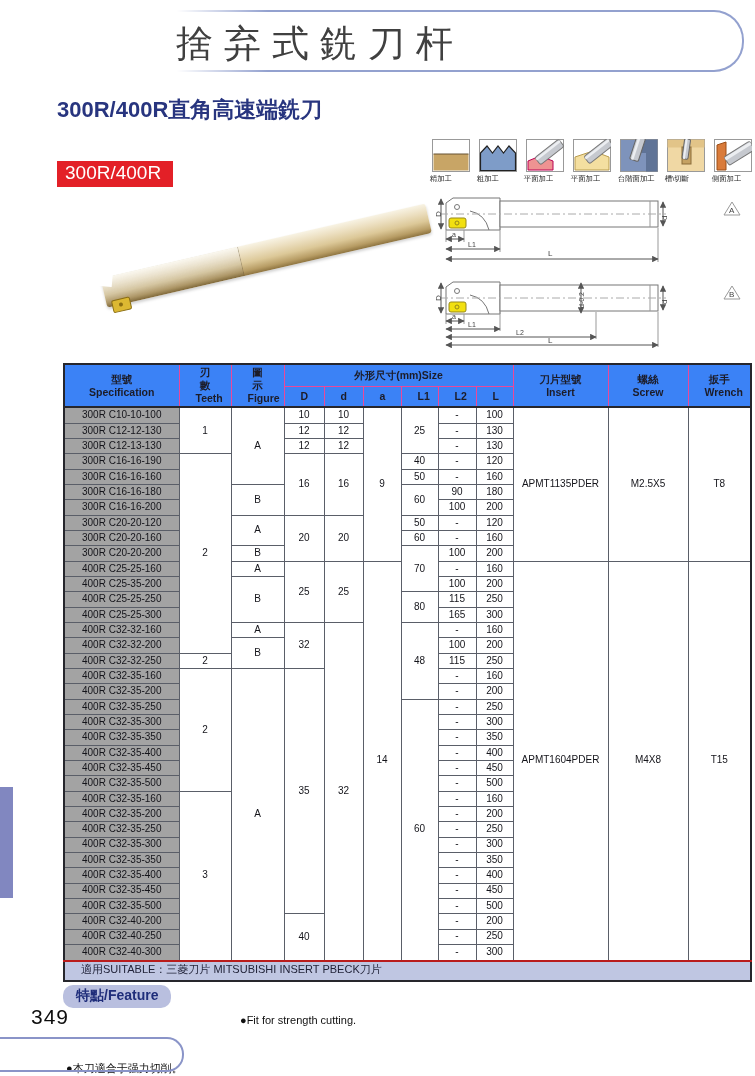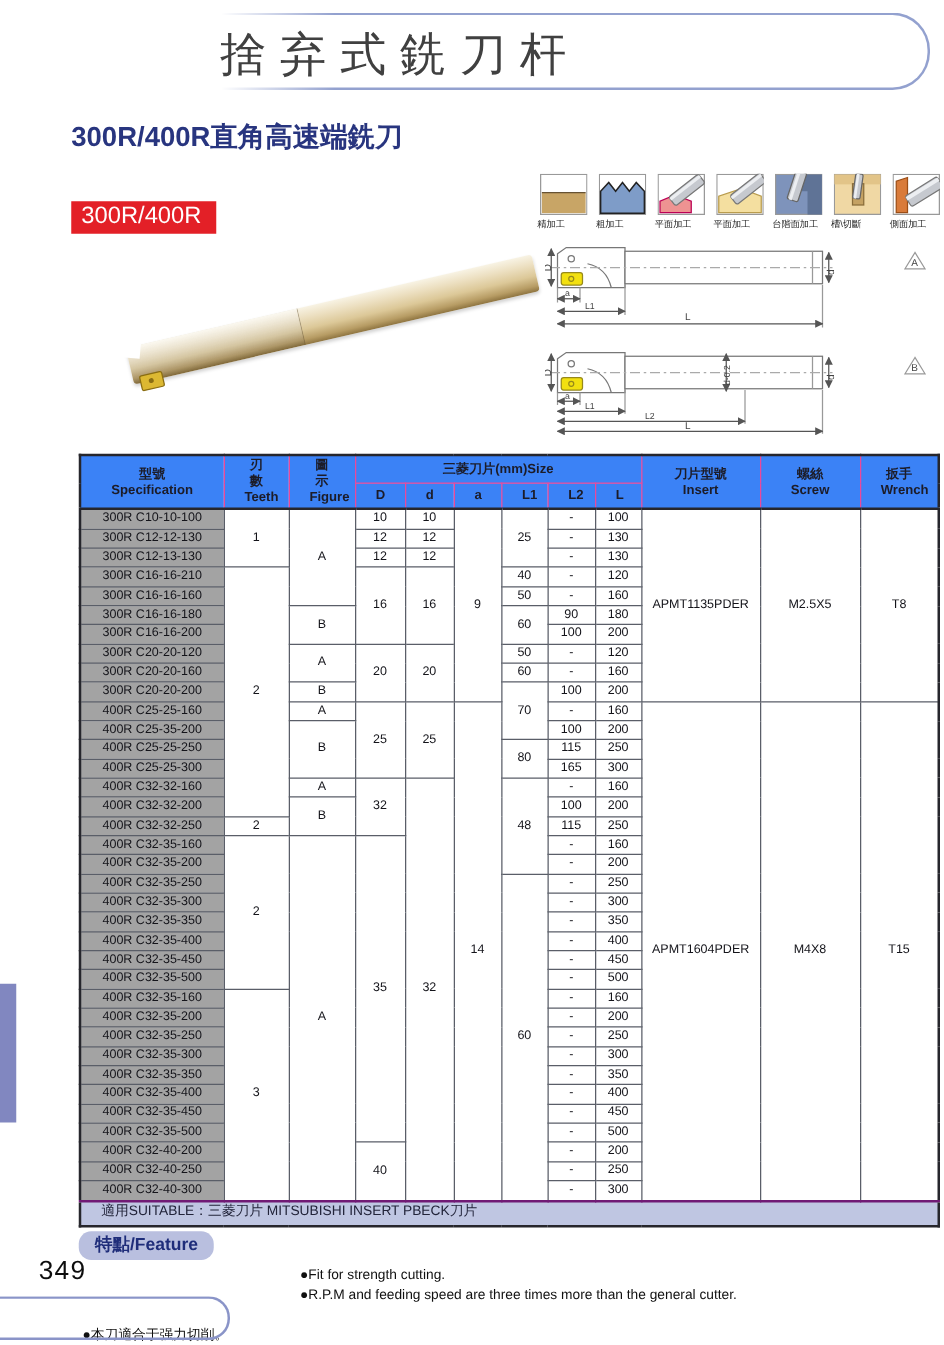--- a/index.html
+++ b/index.html
@@ -51,21 +51,21 @@
              border-collapse:collapse;table-layout:fixed;font-size:10px;}
   table.spec th{background:#3b82f6;border:1px solid #ec4899;font-weight:bold;
                 font-size:10.5px;color:#1c1c28;white-space:pre-line;line-height:1.25;padding:1px 16px;}
   table.spec thead tr.h1{height:18px;} table.spec thead tr.h2{height:15px;}
   table.spec thead tr:last-child th, table.spec thead th[rowspan]{border-bottom:2px solid #26262c;}
   table.spec td{border:1px solid #5a5e68;text-align:center;padding:0;height:14px;
                 line-height:1.05;color:#14141a;}
   table.spec .col-spec{background:#a3a3a3;}
   table.spec{border:2px solid #26262c;}
   table.spec tfoot td{background:#bfc6e2;text-align:left;padding:2px 4px 3px 16px;
-                font-size:11px;height:13px;border-top:2px solid #701a75;color:#22243a;}
+                font-size:11px;height:13px;border-top:2px solid #b91c1c;color:#22243a;}
 
   
   .feature-badge{position:absolute;left:63px;top:985px;background:#b9bfdf;color:#1f2d7a;
                  font-weight:bold;font-size:14px;padding:2px 13px 3px;border-radius:10px;}
   .bullets{position:absolute;font-size:11px;line-height:16px;color:#101010;}
   .bullets div{white-space:nowrap;}
   .bullets-zh{left:66px;top:1060px;}
   .bullets-en{left:240px;top:1012px;}
 
   
@@ -269,21 +269,21 @@
         <col style="width:63px">
     </colgroup>
     <thead>
       <tr class="h1">
         <th rowspan="2">型號
 Specification</th>
         <th rowspan="2">刃數
 Teeth</th>
         <th rowspan="2">圖示
 Figure</th>
-        <th colspan="6">三菱刀片(mm)Size</th>
+        <th colspan="6">外形尺寸(mm)Size</th>
         <th rowspan="2">刀片型號
 Insert</th>
         <th rowspan="2">螺絲
 Screw</th>
         <th rowspan="2">扳手
 Wrench</th>
       </tr>
       <tr class="h2">
         <th>D</th>
         <th>d</th>
@@ -316,21 +316,21 @@
           <td class="col-L">130</td>
         </tr>
         <tr>
           <td class="col-spec">300R C12-13-130</td>
           <td class="col-D">12</td>
           <td class="col-d">12</td>
           <td class="col-L2">-</td>
           <td class="col-L">130</td>
         </tr>
         <tr>
-          <td class="col-spec">300R C16-16-210</td>
+          <td class="col-spec">300R C16-16-190</td>
           <td class="col-teeth" rowspan="13">2</td>
           <td class="col-D" rowspan="4">16</td>
           <td class="col-d" rowspan="4">16</td>
           <td class="col-L1">40</td>
           <td class="col-L2">-</td>
           <td class="col-L">120</td>
         </tr>
         <tr>
           <td class="col-spec">300R C16-16-160</td>
           <td class="col-L1">50</td>
@@ -530,20 +530,19 @@
     </tfoot>
   </table>
 
   <div class="feature-badge">特點/Feature</div>
   <div class="bullets bullets-zh" id="bullets-zh">
       <div>●本刀適合于强力切削。</div>
       <div>●回轉及進刀量多于一般銑刀3倍。</div>
     </div>
   <div class="bullets bullets-en" id="bullets-en">
       <div>●Fit for strength cutting.</div>
-      <div>●R.P.M and feeding speed are three times more than the general cutter.</div>
     </div>
 
   <div class="side-tab"></div>
   <div class="page-num-box"></div>
   <div class="page-num">349</div>
 
 </div>
 
 </body></html>

